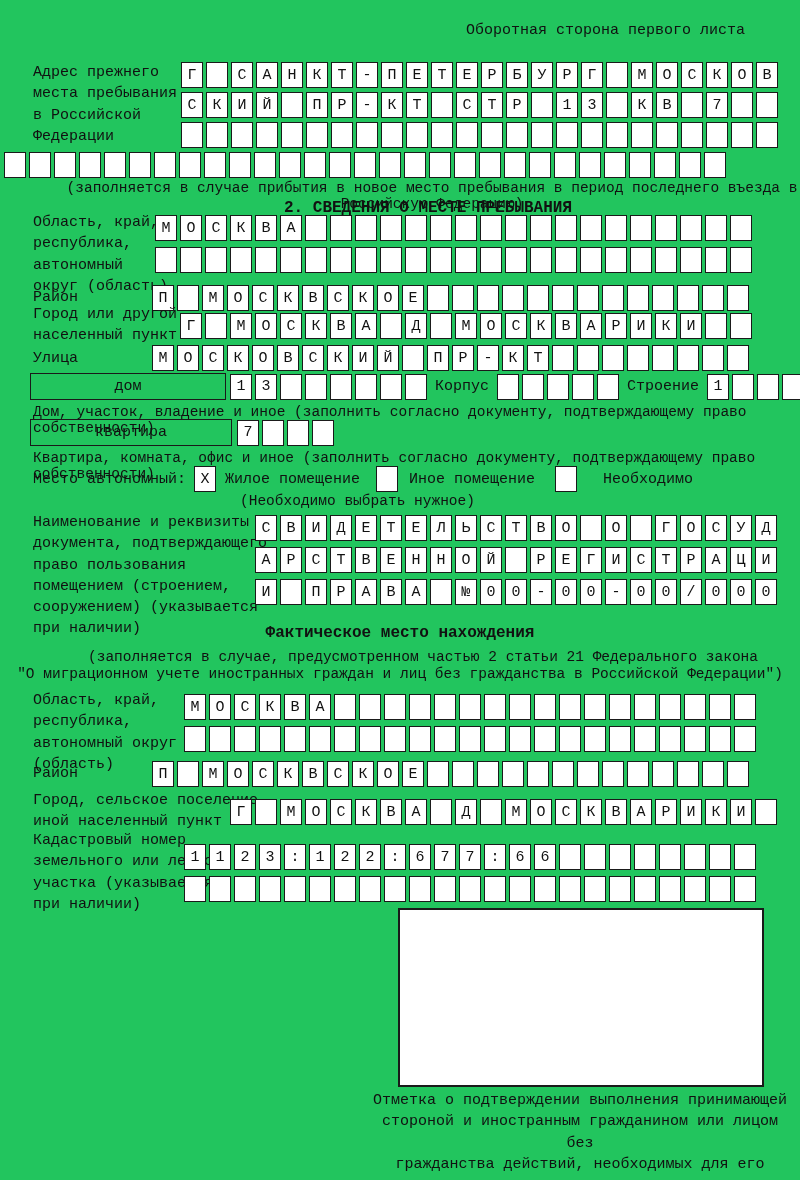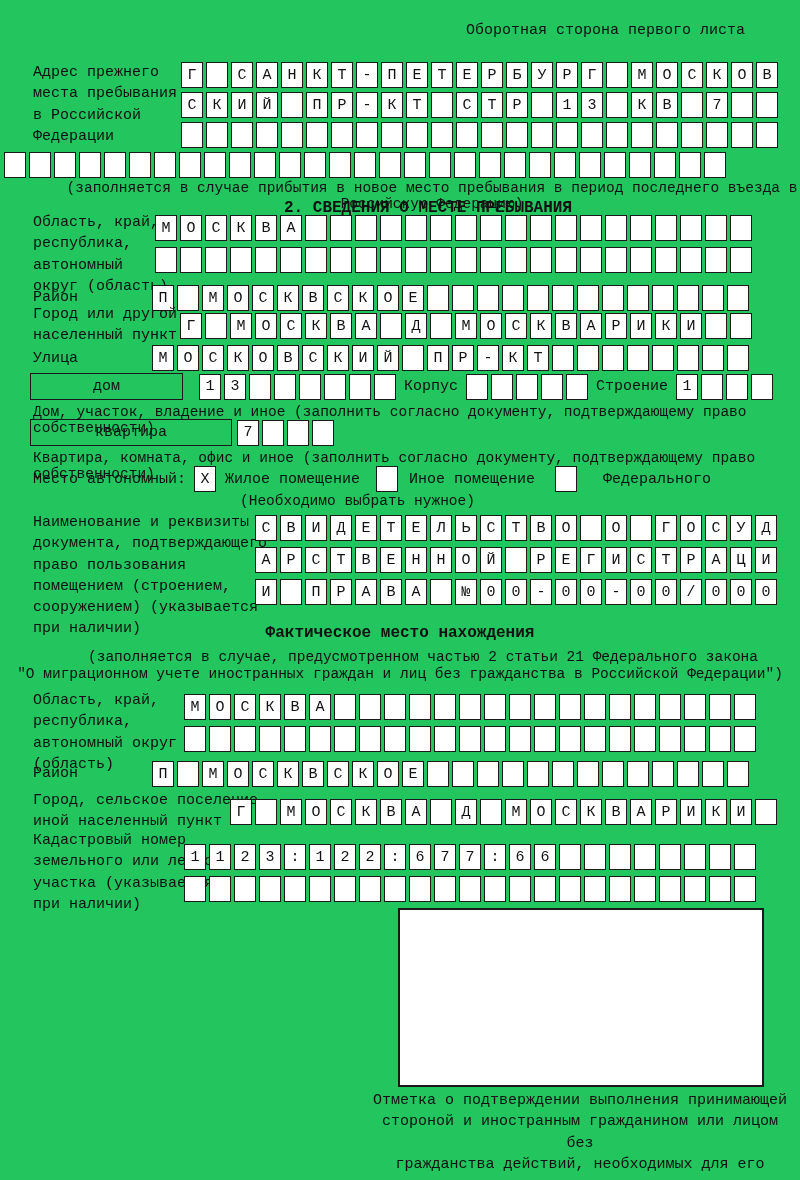--- a/index.html
+++ b/index.html
@@ -43,21 +43,21 @@
   #s2-district-label{left:33px;top:287px;}
   #s2-district-row{left:152px;top:285px;}
 
   #s2-city-label{left:33px;top:304px;}
   #s2-city-row{left:180px;top:313px;}
 
   #s2-street-label{left:33px;top:348px;}
   #s2-street-row{left:152px;top:345px;}
 
   #s2-house-row{left:30px;top:373px;}
-  #s2-house-row .widebox{width:153px;margin-right:16px;}
+  #s2-house-row .widebox{width:196px;margin-right:4px;}
   #s2-house-row .inlbl{font-size:15px;margin:0 8px;}
   #s2-house-caption{left:33px;top:404px;}
 
   #s2-apt-row{left:30px;top:419px;}
   #s2-apt-row .widebox{width:202px;margin-right:5px;}
   #s2-apt-caption{left:33px;top:450px;}
 
   #s2-stay-row{left:33px;top:466px;}
   #s2-stay-row .inlbl{font-size:15px;}
   #s2-stay-row .g1{margin-right:8px;}
@@ -410,21 +410,21 @@
         <div class="cell">X</div>
       </div>
     <span class="inlbl g2">Жилое помещение</span>
     <div class="cells-inline">
         <div class="cell"></div>
       </div>
     <span class="inlbl g3">Иное помещение</span>
     <div class="cells-inline">
         <div class="cell"></div>
       </div>
-    <span class="inlbl g4">Федерального</span>
+    <span class="inlbl g4">Необходимо</span>
   </div>
   <div id="s2-stay-note" class="cap">(Необходимо выбрать нужное)</div>
 
   <div id="s2-doc-label" class="lbl">Наименование и реквизиты
 документа, подтверждающего
 право пользования
 помещением (строением,
 сооружением) (указывается
 при наличии)</div>
   <div id="s2-doc-r1" class="cells">

